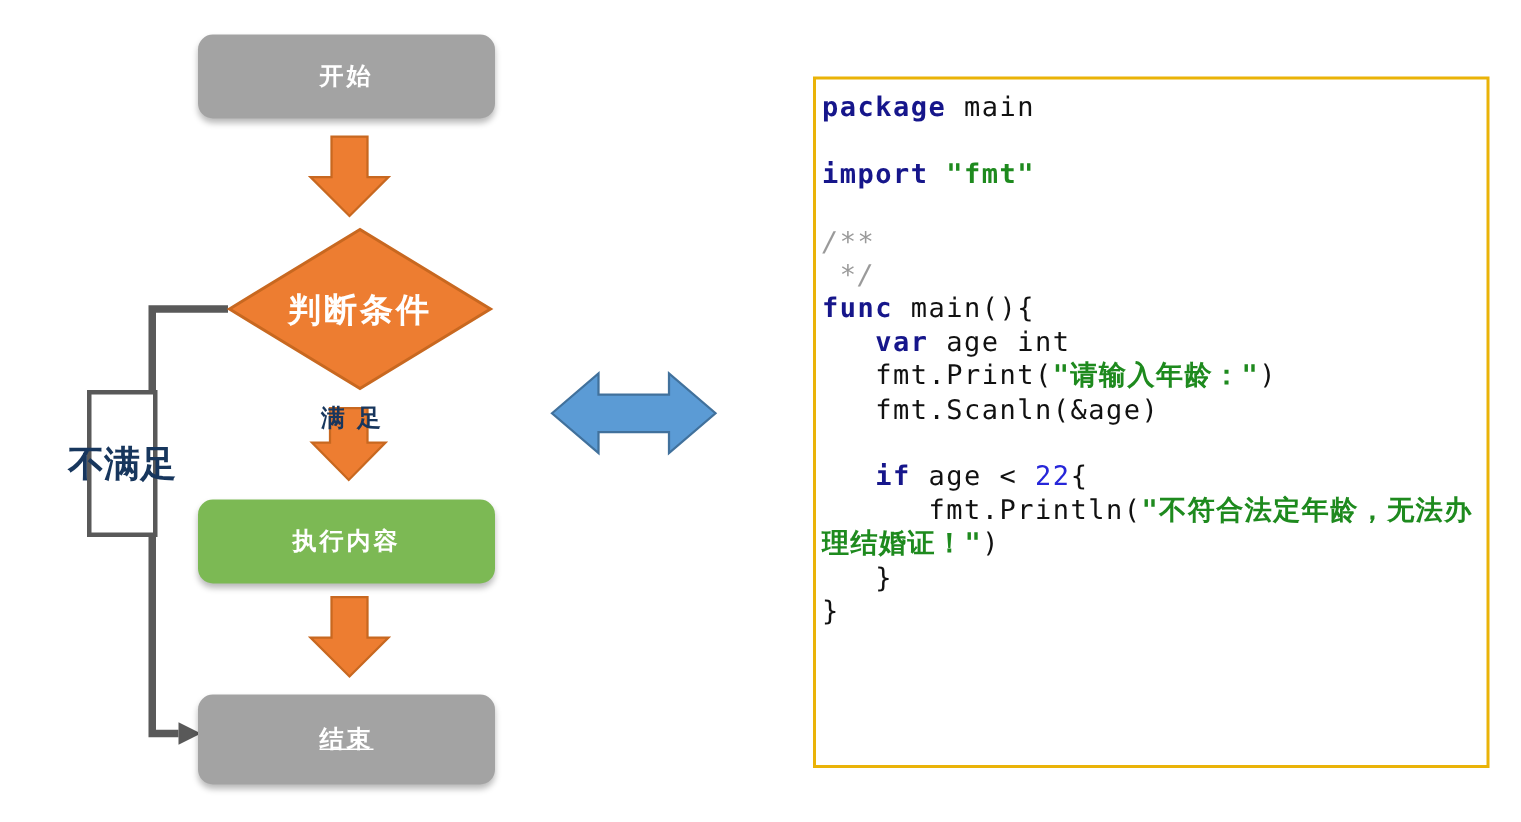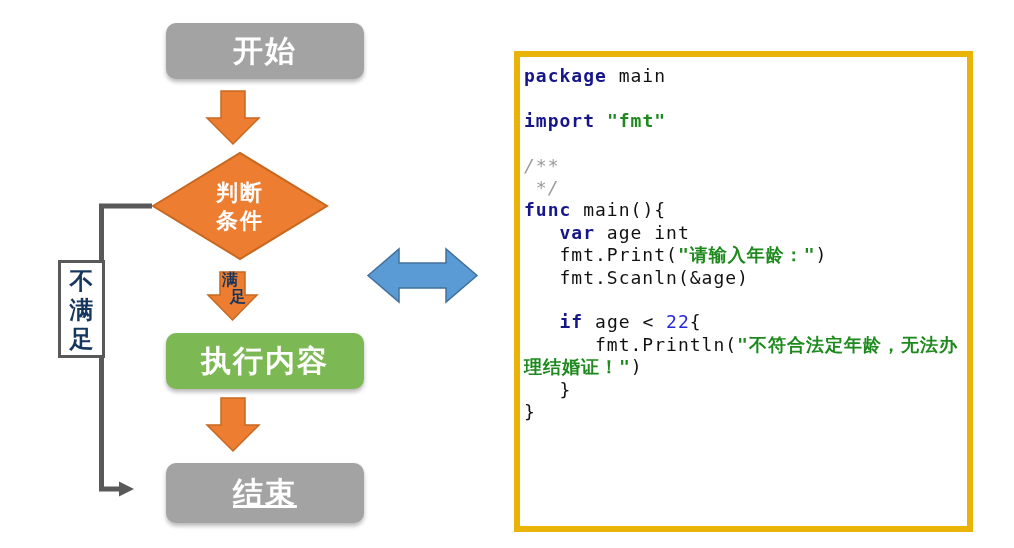--- a/index.html
+++ b/index.html
@@ -3,47 +3,46 @@
 <meta charset="utf-8">
 <style>
   html,body{margin:0;padding:0;background:#fff;}
   #stage{
     position:relative;width:1014px;height:548px;background:#ffffff;
     font-family:"Liberation Sans",sans-serif;overflow:hidden;
   }
   #shapes{position:absolute;left:0;top:0;width:1014px;height:548px;}
   .node{
     position:absolute;display:flex;align-items:center;justify-content:center;
-    border-radius:10px;color:#fff;font-weight:bold;font-size:30px;
+    border-radius:10px;color:#fff;font-weight:bold;font-size:16px;
     box-shadow:0 3px 4px rgba(0,0,0,0.28);
     letter-spacing:2px;
-    margin-left:34px;
   }
   .node-gray{background:#A3A3A3;}
   .node-green{background:#7CB954;text-align:right;}
-  .label-abs{position:absolute;display:flex;flex-direction:column;align-items:center;justify-content:center;}
+  .label-abs{position:absolute;display:flex;flex-direction:row;align-items:center;justify-content:center;}
   .decision-label{
     left:175px;top:178px;width:130px;height:58px;color:#fff;font-weight:bold;
     font-size:22px;line-height:28px;letter-spacing:2px;text-align:center;
   }
   .yes-label{
     left:214px;top:271px;width:38px;color:#17365D;font-weight:bold;
     font-size:16px;line-height:17px;
   }
   .yes-label span:nth-child(1){transform:translateX(-3px);}
   .yes-label span:nth-child(2){transform:translateX(5px);}
   .no-label{
     left:58px;top:260px;width:41px;height:92px;background:#ffffff;
     border:3px solid #595959;color:#17365D;font-weight:bold;
     font-size:24px;line-height:29px;text-align:center;
   }
   .code-panel{
-    position:absolute;left:514px;top:51px;width:443px;height:445px;
-    background:#ffffff;border:6px solid #eab308;
-    padding:8px 0 16px 4px;box-sizing:content-box;
+    position:absolute;left:542px;top:51px;width:443px;height:445px;
+    background:#ffffff;border:2px solid #eab308;
+    padding:8px 0 4px 4px;box-sizing:content-box;
   }
   .code-line{
     font-family:"DejaVu Sans Mono","Liberation Mono",monospace;
     font-size:18px;line-height:22.4px;min-height:22.4px;
     white-space:pre;letter-spacing:1px;color:#111;
   }
   .tok-k{color:#16168B;font-weight:bold;}
   .tok-s{color:#1E8A1E;font-weight:bold;}
   .tok-n{color:#2626D9;text-align:center;}
   .tok-c{color:#9a9a9a;font-style:italic;}

